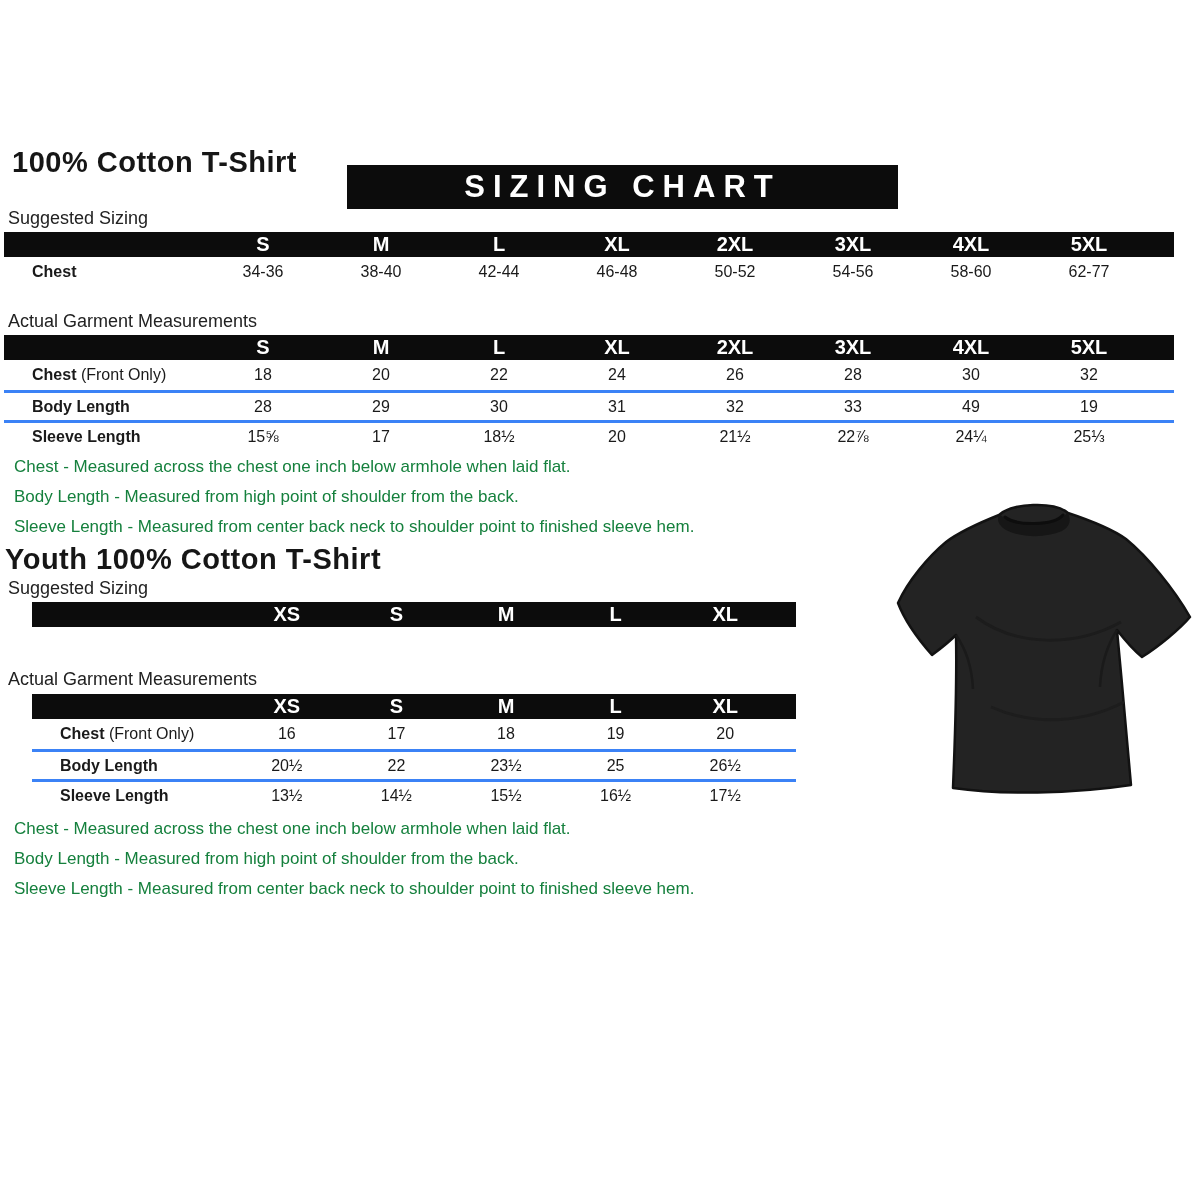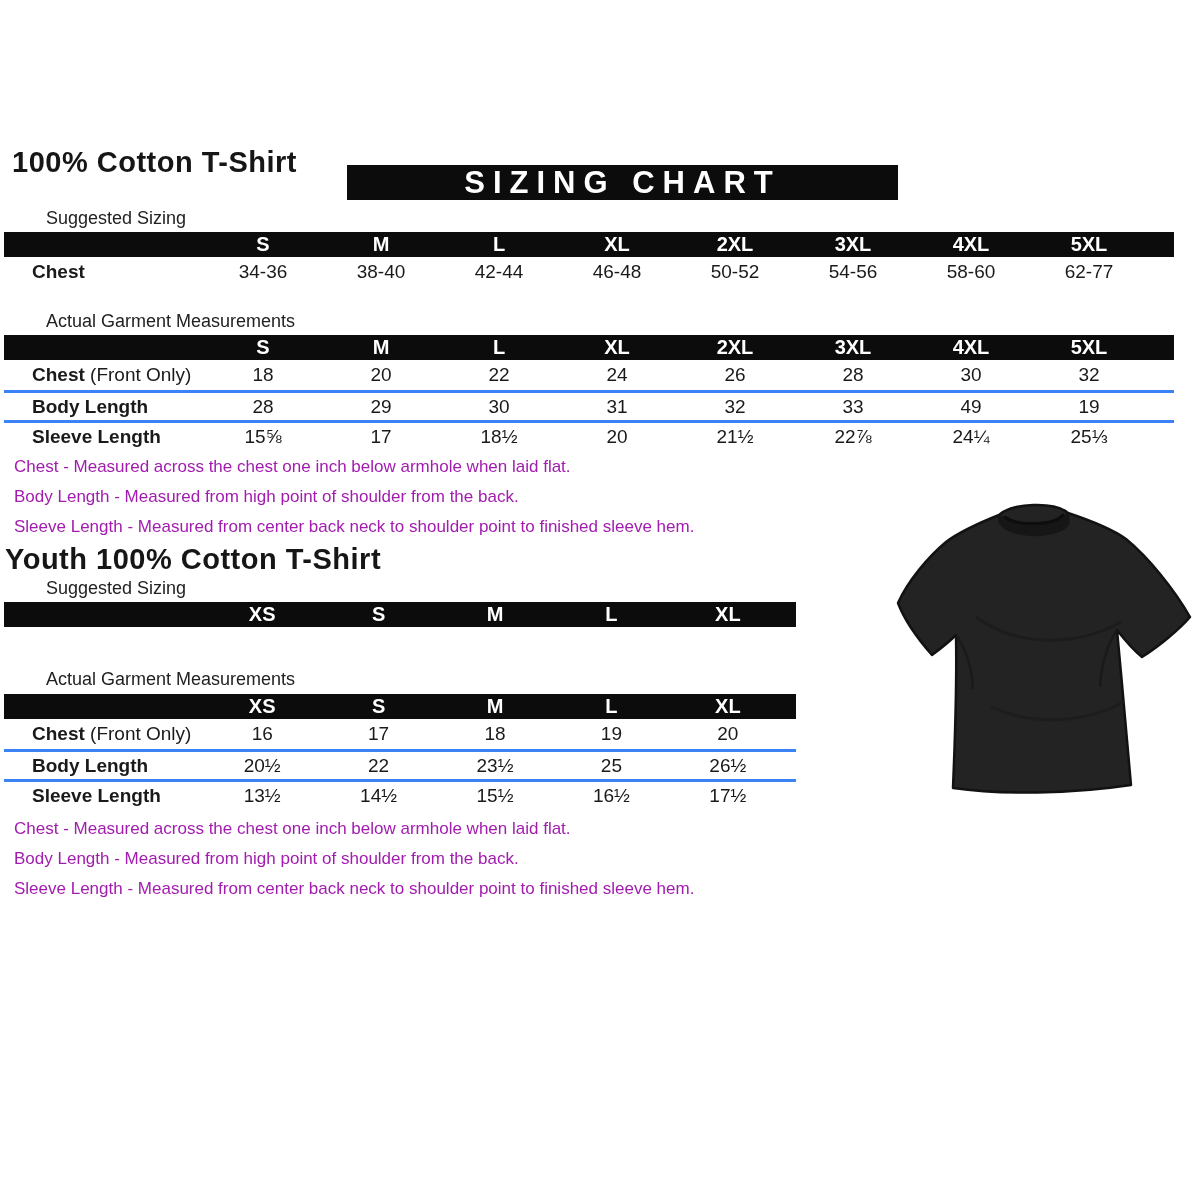--- a/index.html
+++ b/index.html
@@ -12,46 +12,46 @@
 
   .main-title { font-size:29px; font-weight:bold; letter-spacing:0.5px; color:#161616; }
 
   .banner {
     background:#0c0c0c; display:flex; align-items:center; justify-content:center;
   }
   .banner-text {
     color:#ffffff; font-weight:bold; font-size:31px; letter-spacing:8px;
   }
 
-  .section-label { font-size:18px; color:#222;margin-left:38px; }
+  .section-label { font-size:18px; color:#222; }
 
   
   .size-table { }
   .trow { display:flex; align-items:center; }
   .band { background:#0c0c0c; height:25px; }
   .band .hcell { color:#ffffff; font-weight:bold; font-size:20px; }
-  .drow { height:30px; font-size:19px; background:#fff; }
+  .drow { height:30px; font-size:16px; background:#fff; }
   .drow.sep { border-top:3px solid #3b82f6; }
   .lcell { width:200px; padding-left:28px; flex:none; white-space:nowrap; }
   .lcell b { font-weight:bold; }
   .vcell, .hcell { flex:1; text-align:center; }
   .pad-adult { padding-right:26px; }
-  .pad-youth { padding-right:10px; }
-
-  .notes { font-size:17px; line-height:30px; color:#a21caf; }
+  .pad-youth { padding-right:16px;margin-left:28px; }
+
+  .notes { font-size:17px; line-height:30px; color:#15803d; }
   .notes div { white-space:nowrap; }
 
   .tshirt-wrap { width:298px; height:300px; }
 </style>
 </head>
 <body>
 
 <div class="abs main-title" style="left:12px; top:146px;">100% Cotton T-Shirt</div>
 
-<div class="abs banner" style="left:347px; top:165px; width:551px; height:35px;">
+<div class="abs banner" style="left:347px; top:165px; width:551px; height:44px;">
   <span class="banner-text">SIZING CHART</span>
 </div>
 
 <div class="abs section-label" style="left:8px; top:208px;">Suggested Sizing</div>
 
 <div class="abs size-table" style="left:4px; top:232px; width:1170px;">
   <div class="trow band pad-adult">
     <div class="lcell"></div>
     <div class="hcell">S</div>
     <div class="hcell">M</div>

